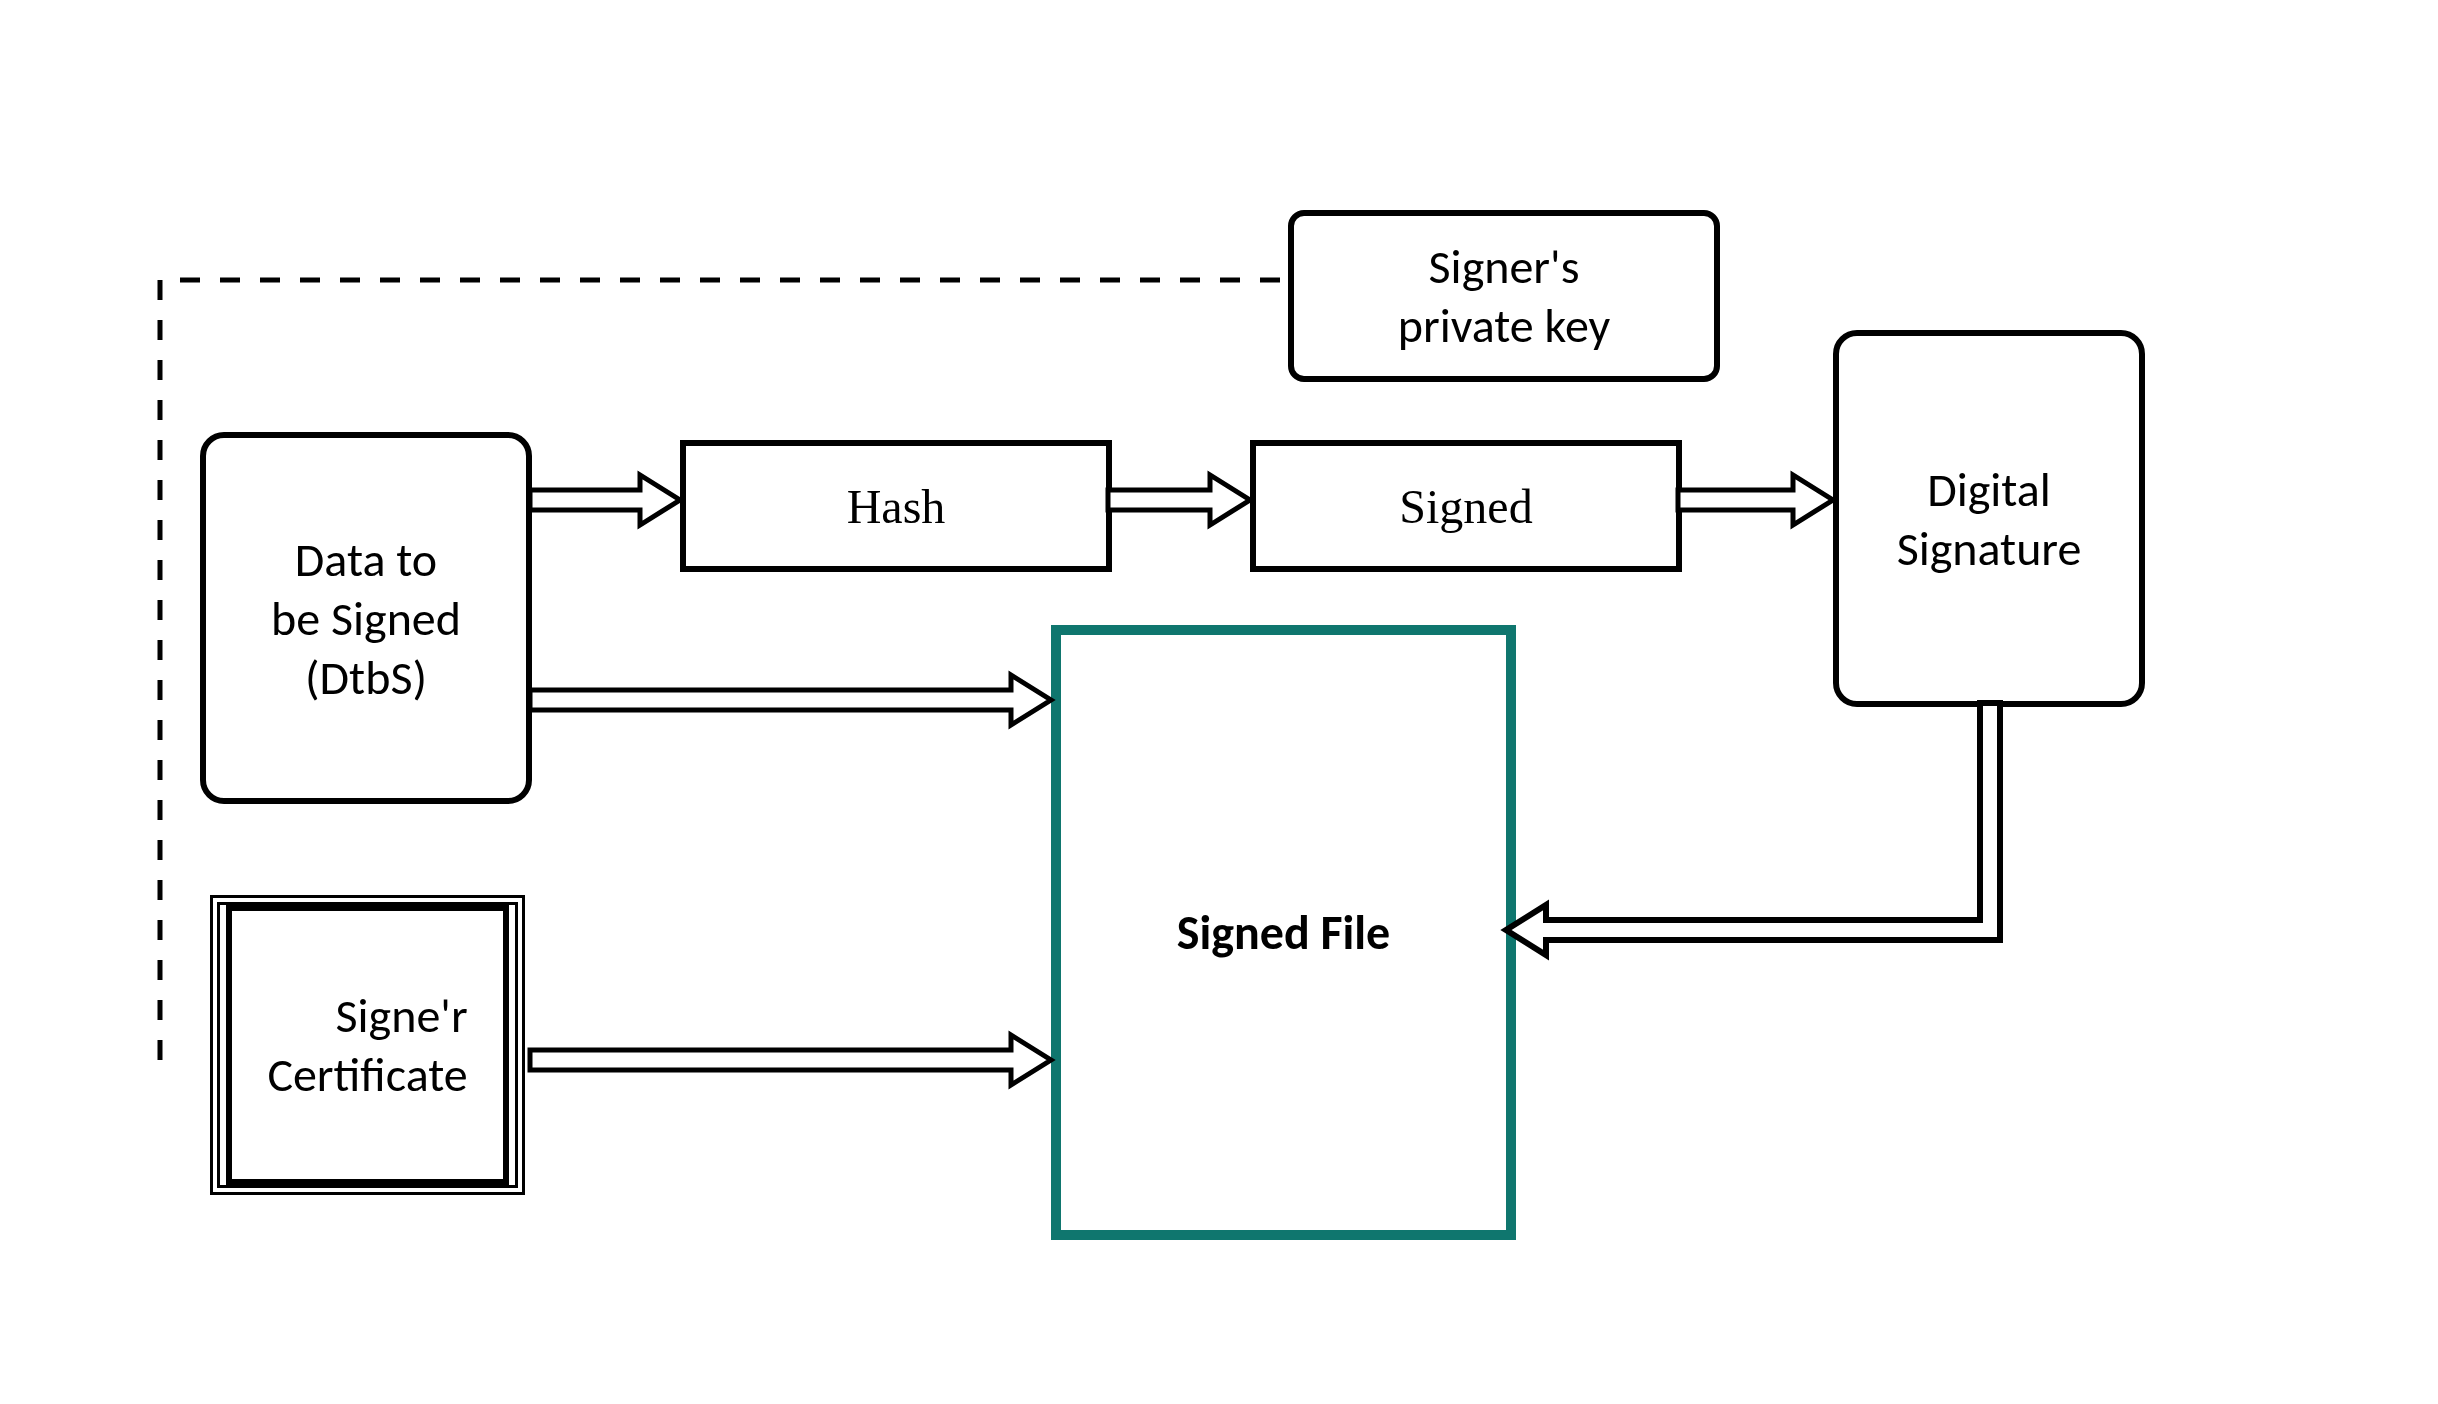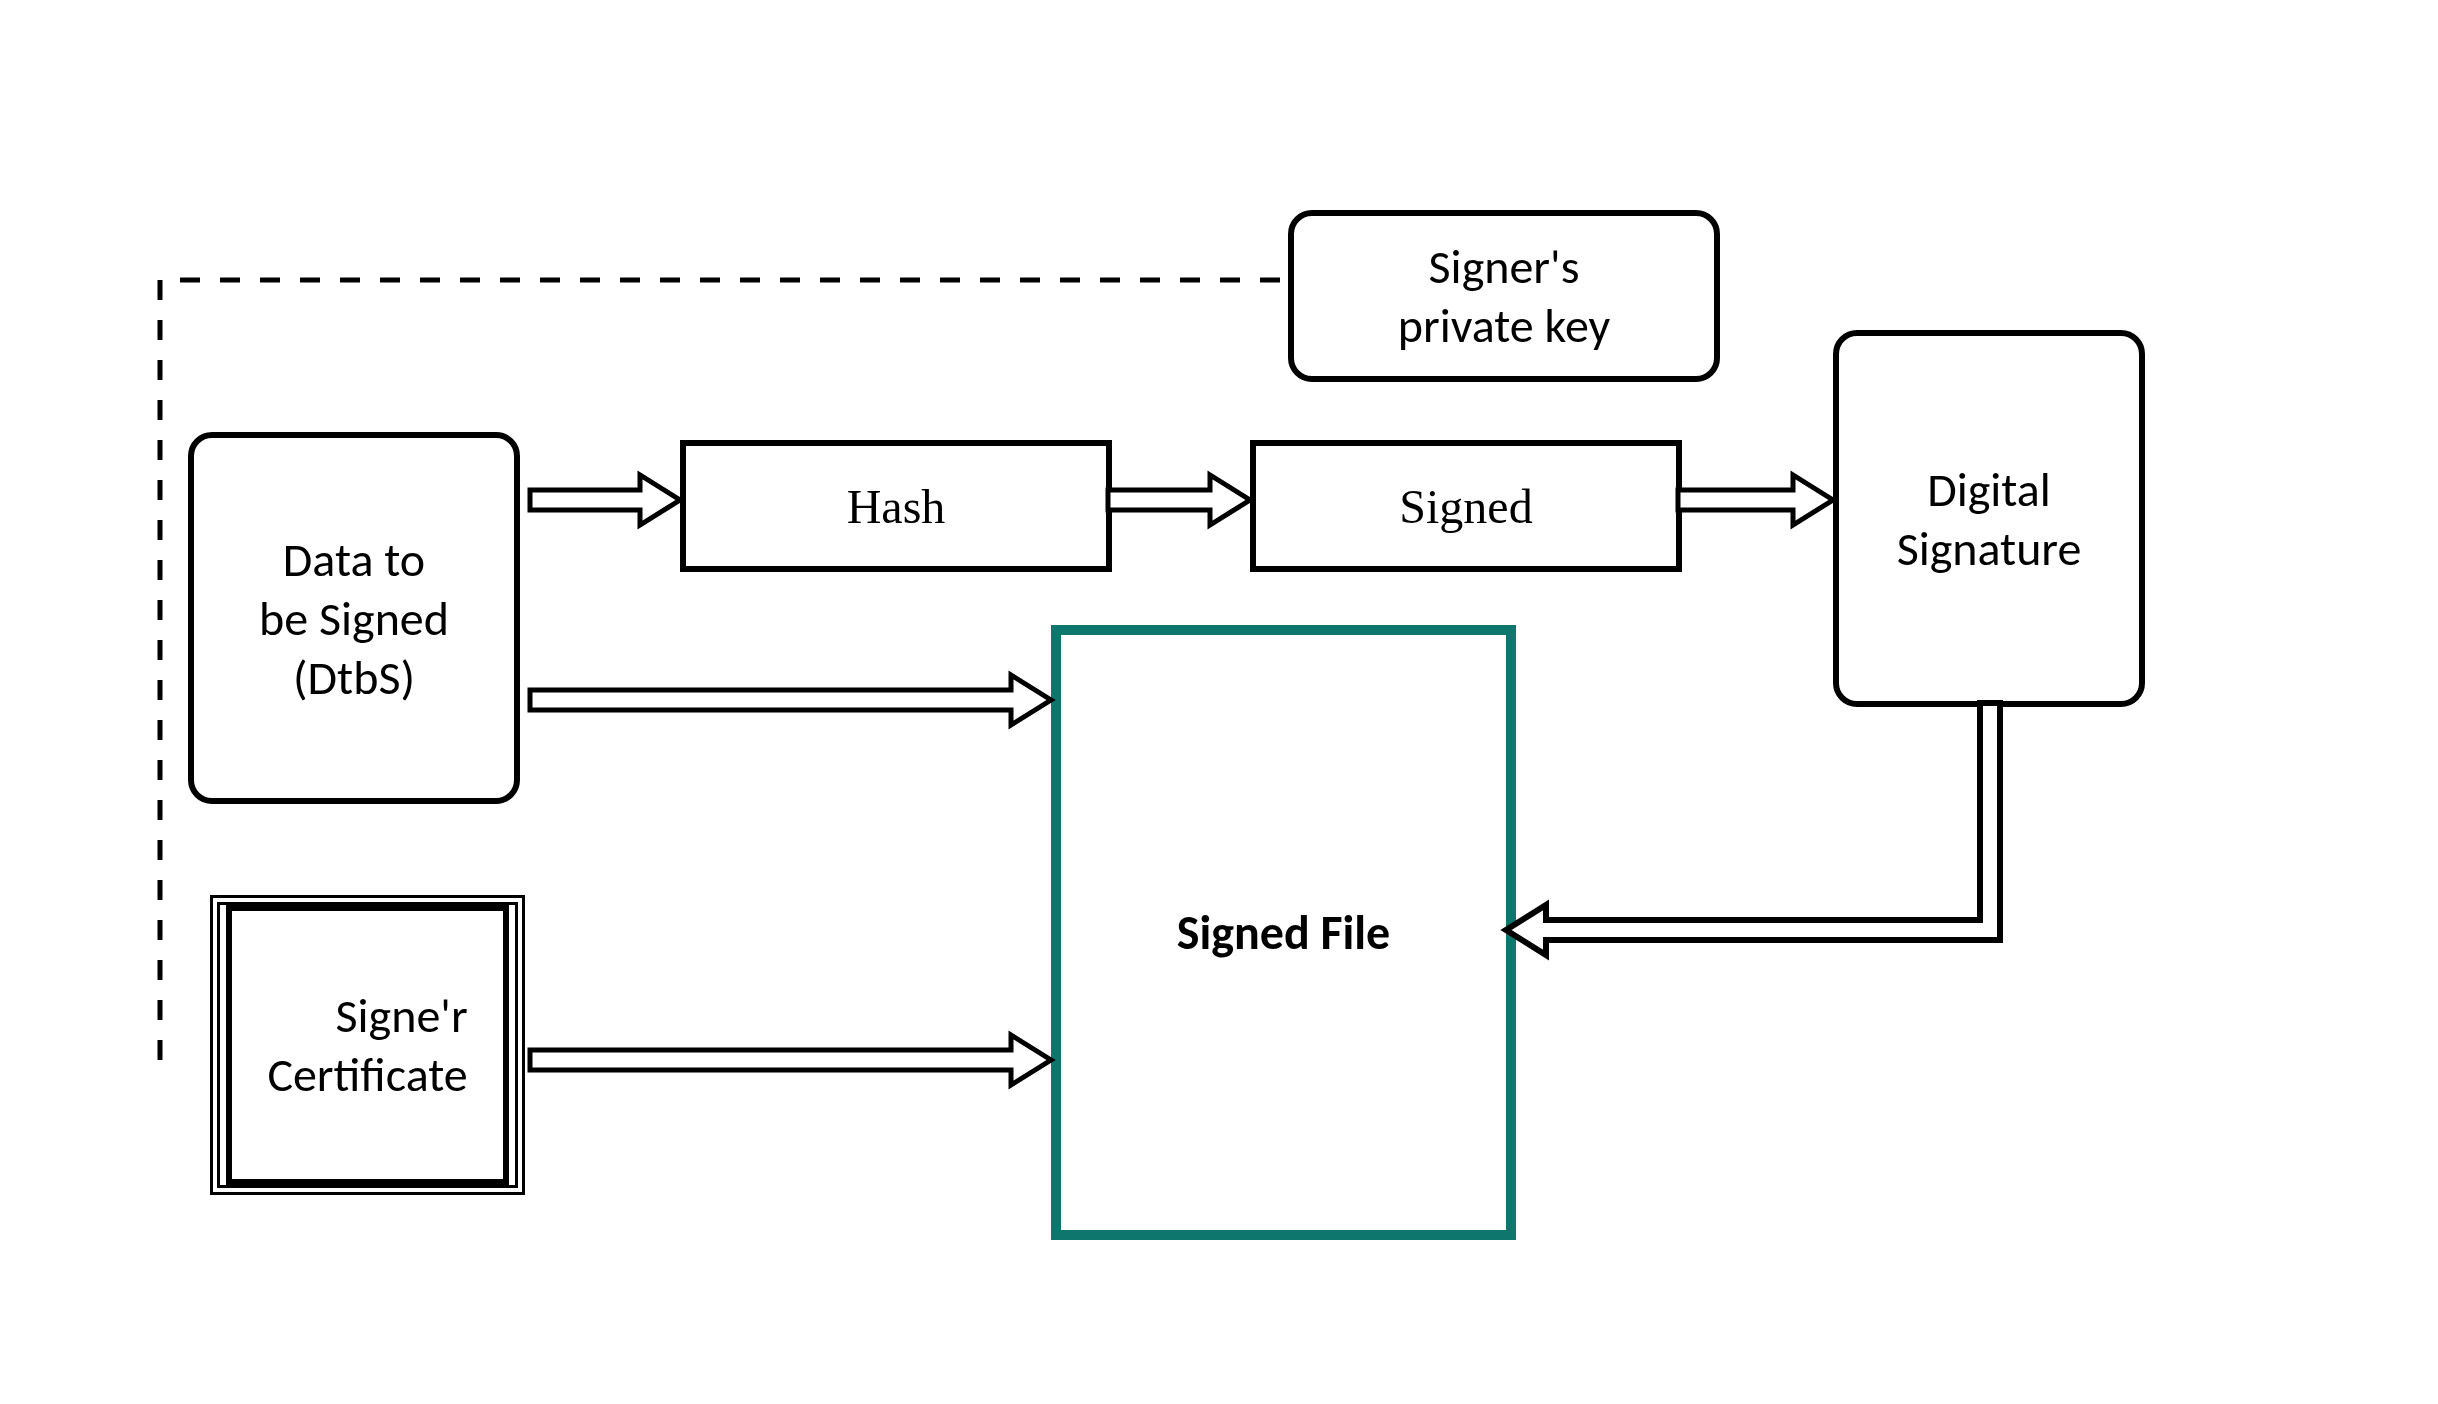--- a/index.html
+++ b/index.html
@@ -32,40 +32,40 @@
       border: 10px solid #0f766e;
       font-weight: bold;
     }
     .double-rect {
       border: 10px double #000;
       padding: 6px;
       text-align: right;
     }
     .pill {
       border: 6px solid #000;
-      border-radius: 24px;
+      border-radius: 16px;
     }
     svg.arrows {
       position: absolute;
       top: 0;
       left: 0;
       width: 2438px;
       height: 1404px;
       pointer-events: none;
     }
   </style>
 </head>
 <body>
 
 <div class="box pill" style="left:1288px; top:210px; width:420px; height:160px;">
   <span style="white-space: pre-line;">Signer's
 private key</span>
 </div>
 
-<div class="box rounded" style="left:188px; top:432px; width:320px; height:360px;">
+<div class="box rounded" style="left:200px; top:432px; width:320px; height:360px;">
   <span style="white-space: pre-line;">Data to
 be Signed
 (DtbS)</span>
 </div>
 
 <div class="box rect" style="left:680px; top:440px; width:420px; height:120px;">
   <span>Hash</span>
 </div>
 
 <div class="box rect" style="left:1250px; top:440px; width:420px; height:120px;">

